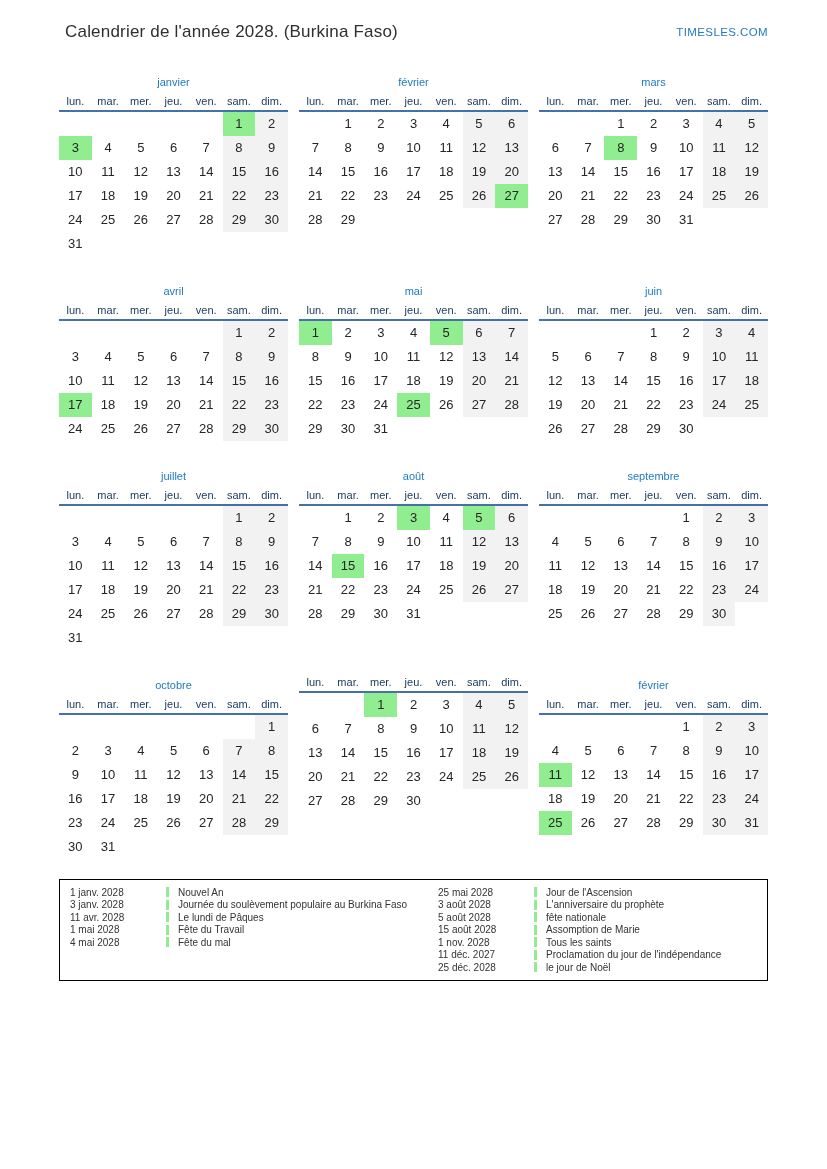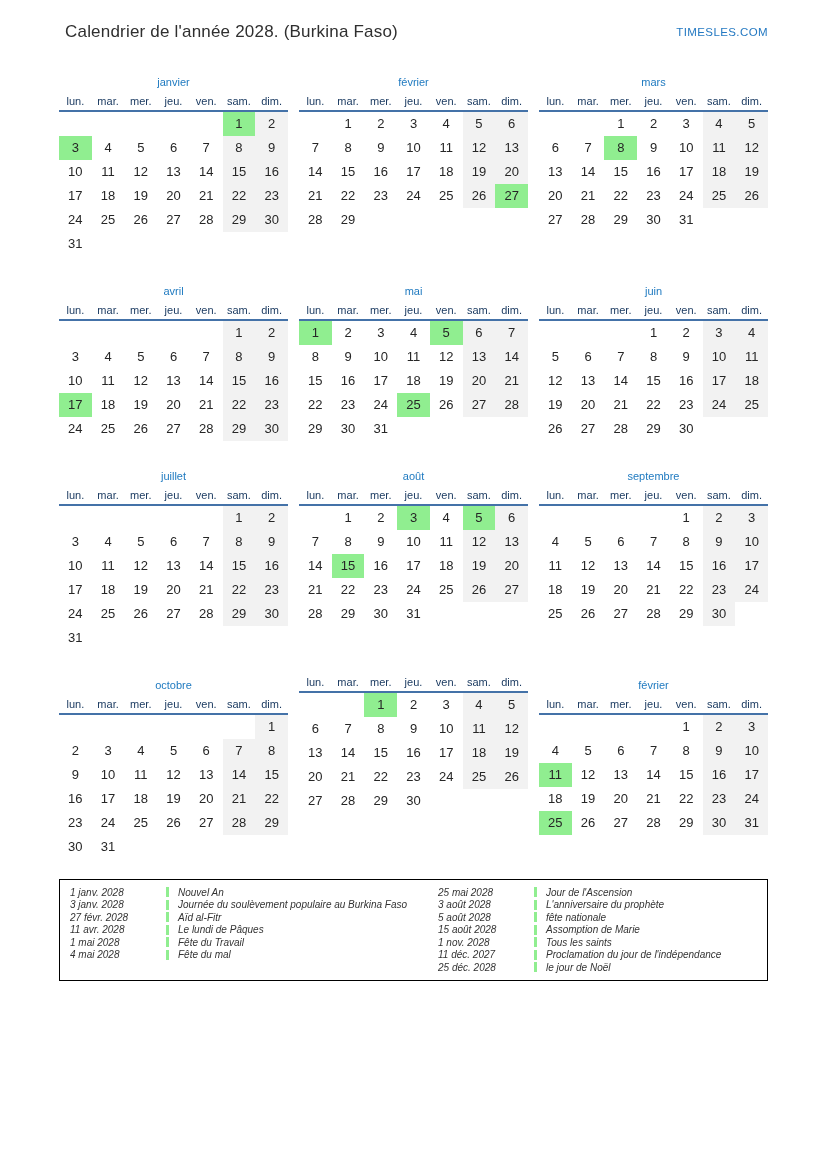--- a/index.html
+++ b/index.html
@@ -50,21 +50,20 @@
   .wd{text-align:center;font-size:11px;color:var(--weekday-text);}
   .days{display:grid;grid-template-columns:repeat(7,1fr);grid-auto-rows:24px;}
   .cell{text-align:center;line-height:24px;font-size:13px;color:var(--day-text);}
   .cell.weekend{background:var(--weekend-bg);}
   .cell.holiday{background:var(--holiday-green);}
   .legend{
     margin:20px 59px 0 59px;
     border:1px solid var(--legend-border);
     display:flex;
     padding:6px 0 6px 10px;
-    font-style:italic;
   }
   .legend-col-left{width:368px;flex:none;}
   .legend-col-right{flex:1;}
   .lrow{display:flex;align-items:center;height:12.5px;}
   .ldate{width:96px;font-size:10px;color:var(--legend-text);flex:none;}
   .lbar{width:3px;height:10px;background:var(--holiday-green);margin-right:9px;flex:none;}
   .llabel{font-size:10px;color:var(--legend-text);white-space:nowrap;}
 </style>
 </head>
 <body>
@@ -654,25 +653,20 @@
         <span class="ldate">1 janv. 2028</span>
         <span class="lbar"></span>
         <span class="llabel">Nouvel An</span>
       </div>
       <div class="lrow">
         <span class="ldate">3 janv. 2028</span>
         <span class="lbar"></span>
         <span class="llabel">Journée du soulèvement populaire au Burkina Faso</span>
       </div>
       <div class="lrow">
-        <span class="ldate">27 févr. 2028</span>
-        <span class="lbar"></span>
-        <span class="llabel">Aïd al-Fitr</span>
-      </div>
-      <div class="lrow">
         <span class="ldate">11 avr. 2028</span>
         <span class="lbar"></span>
         <span class="llabel">Le lundi de Pâques</span>
       </div>
       <div class="lrow">
         <span class="ldate">1 mai 2028</span>
         <span class="lbar"></span>
         <span class="llabel">Fête du Travail</span>
       </div>
       <div class="lrow">

